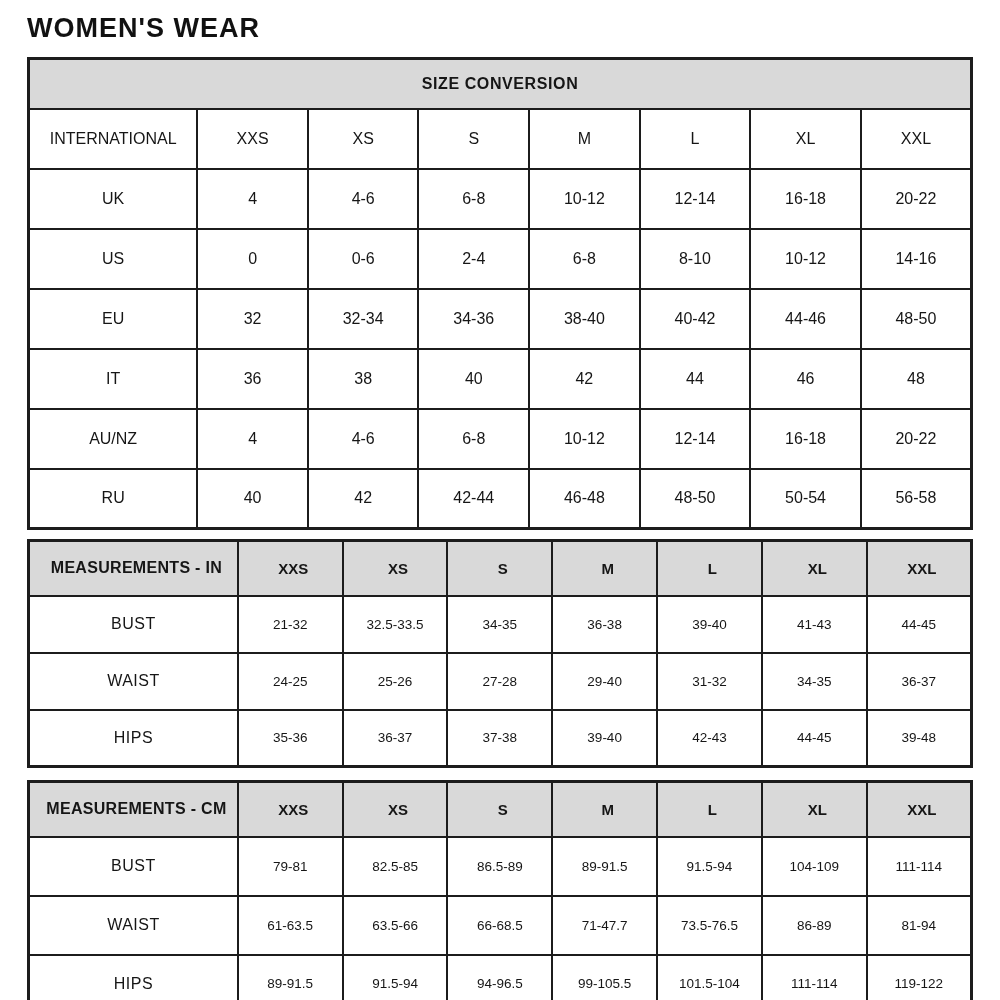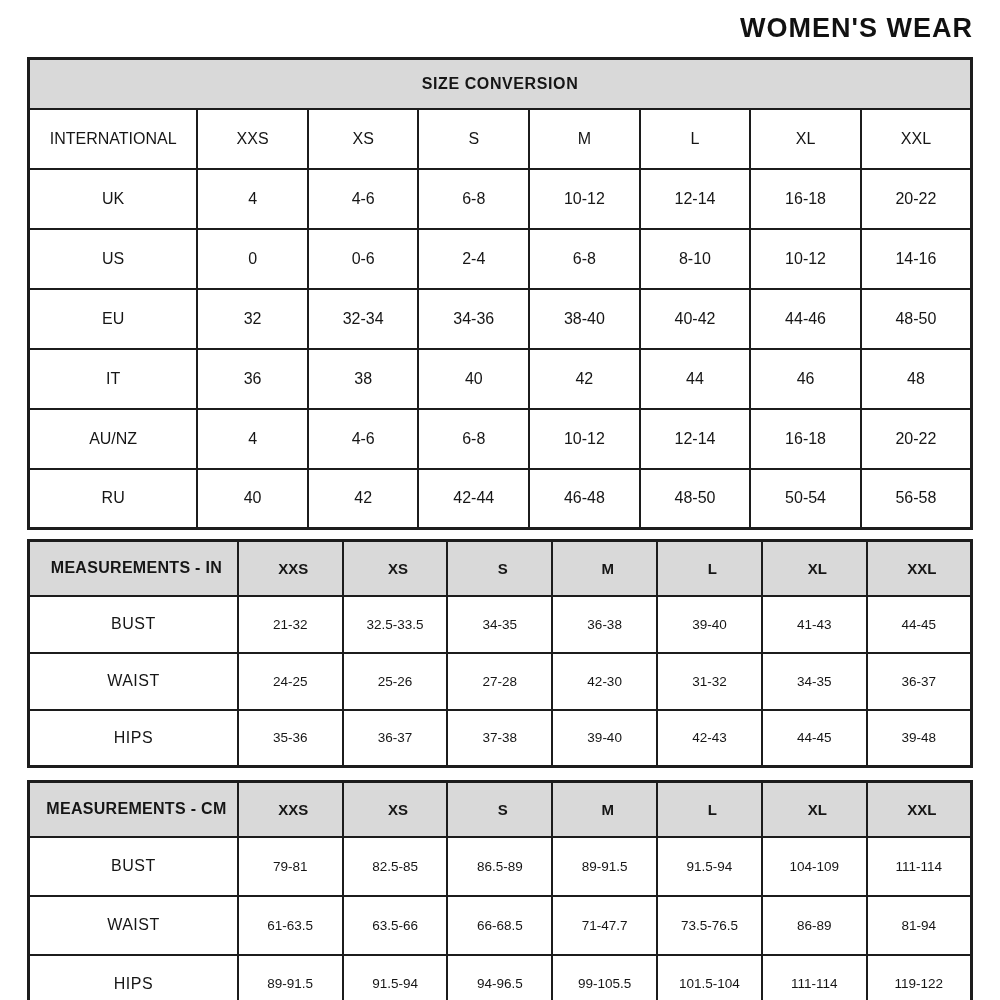--- a/index.html
+++ b/index.html
@@ -12,21 +12,21 @@
   html, body { background: var(--bg); }
   body {
     width: 1000px;
     height: 1000px;
     font-family: "Liberation Sans", sans-serif;
     color: var(--text);
     overflow: hidden;
   }
   .page { padding: 10px 27px 8px 27px; }
   .page-title {
-    text-align: right;
+    text-align: left;
     font-size: 27px;
     font-weight: bold;
     letter-spacing: 1px;
     color: #111;
     margin: 3px 0 13px 0;
   }
   table.tbl {
     width: 100%;
     border-collapse: collapse;
     table-layout: fixed;
@@ -198,21 +198,21 @@
           <td>36-38</td>
           <td>39-40</td>
           <td>41-43</td>
           <td>44-45</td>
         </tr>
         <tr>
           <th class="row-head">WAIST</th>
           <td>24-25</td>
           <td>25-26</td>
           <td>27-28</td>
-          <td>42-30</td>
+          <td>29-40</td>
           <td>31-32</td>
           <td>34-35</td>
           <td>36-37</td>
         </tr>
         <tr>
           <th class="row-head">HIPS</th>
           <td>35-36</td>
           <td>36-37</td>
           <td>37-38</td>
           <td>39-40</td>

